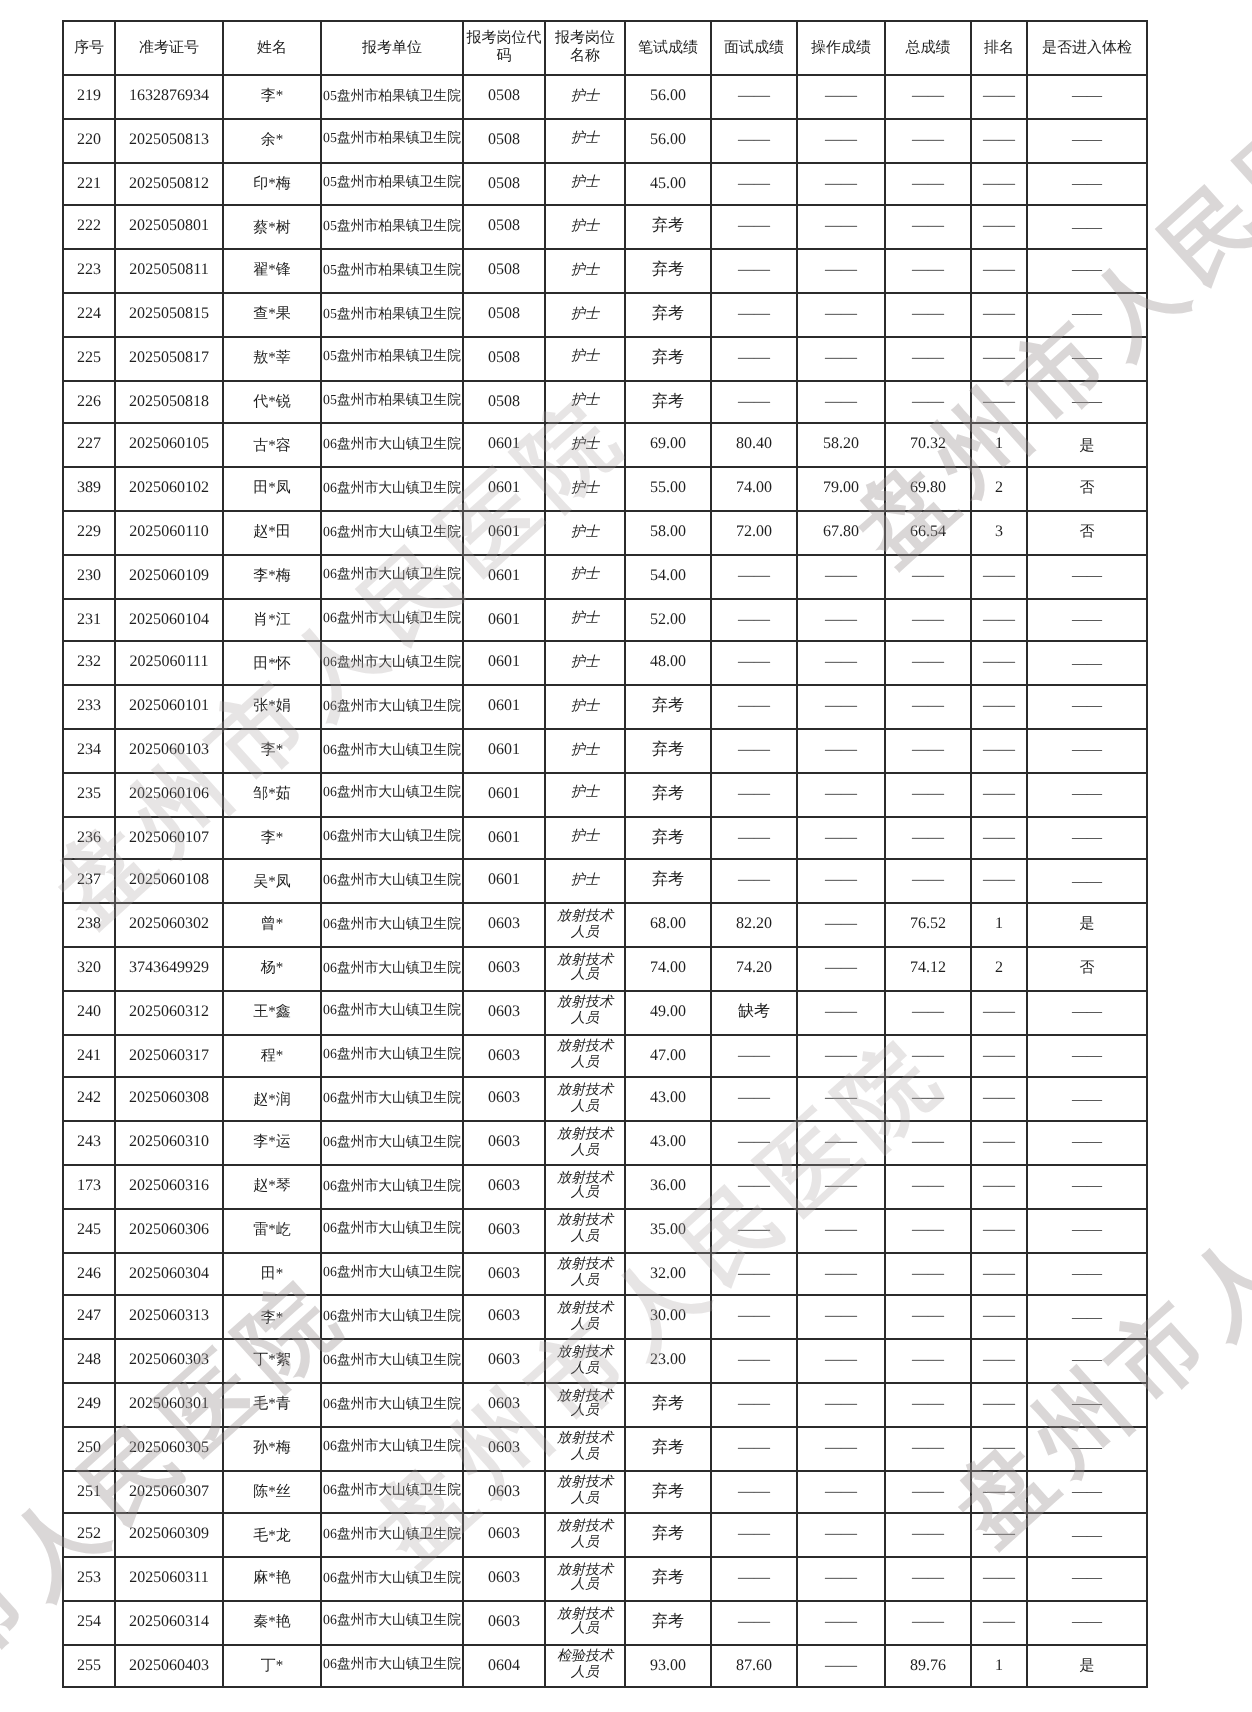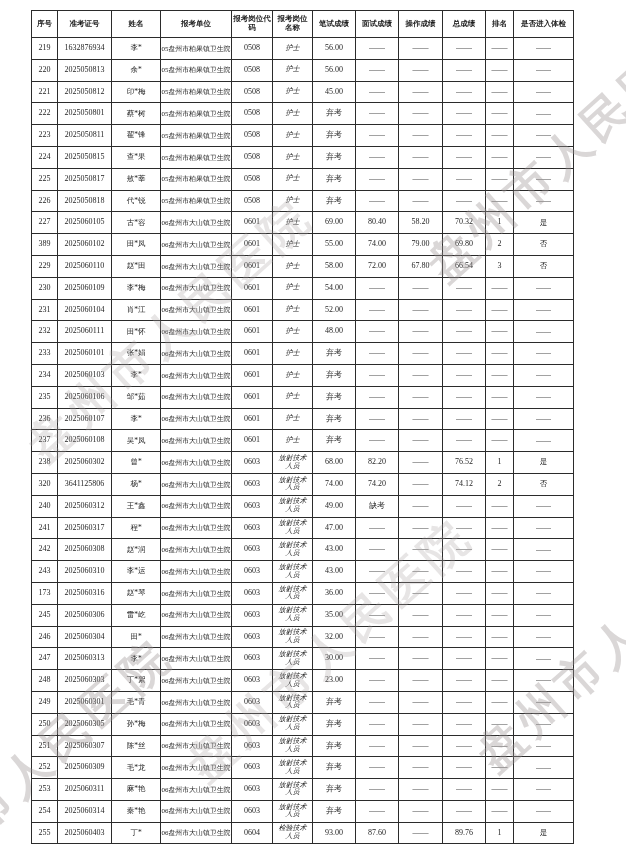--- a/index.html
+++ b/index.html
@@ -9,21 +9,21 @@
   }
   table.score{
     position:absolute;left:31px;top:10px;width:542px;
     border-collapse:collapse;table-layout:fixed;
     background:transparent;
   }
   .score th,.score td{
     border:1px solid #2b2b2b;text-align:center;vertical-align:middle;
     padding:0;overflow:hidden;
   }
-  .score thead th{height:26px;font-size:7.5px;font-weight:bold;line-height:1.15;padding:0 1px;}
+  .score thead th{height:26px;font-size:7.5px;font-weight:normal;line-height:1.15;padding:0 1px;}
   .score tbody td{height:20.8px;font-size:8px;line-height:1.1;}
   .score tbody td.c2{font-size:7.5px;}
   .score tbody td.c3{font-size:6.9px;white-space:nowrap;}
   .score tbody td.c5{font-size:7px;padding:0 3px;font-style:italic;}
   .score tbody td.c11{font-size:7.5px;}
   .wm{
     position:absolute;white-space:nowrap;pointer-events:none;
     font-size:46px;font-weight:bold;color:rgba(158,150,150,0.38);
     transform:translate(-50%,-50%) rotate(-42deg);
     letter-spacing:6px;z-index:3;
@@ -348,21 +348,21 @@
           <td class="c5">放射技术人员</td>
           <td class="c6">68.00</td>
           <td class="c7">82.20</td>
           <td class="c8">——</td>
           <td class="c9">76.52</td>
           <td class="c10">1</td>
           <td class="c11">是</td>
         </tr>
         <tr>
           <td class="c0">320</td>
-          <td class="c1">3641125806</td>
+          <td class="c1">3743649929</td>
           <td class="c2">杨*</td>
           <td class="c3">06盘州市大山镇卫生院</td>
           <td class="c4">0603</td>
           <td class="c5">放射技术人员</td>
           <td class="c6">74.00</td>
           <td class="c7">74.20</td>
           <td class="c8">——</td>
           <td class="c9">74.12</td>
           <td class="c10">2</td>
           <td class="c11">否</td>

